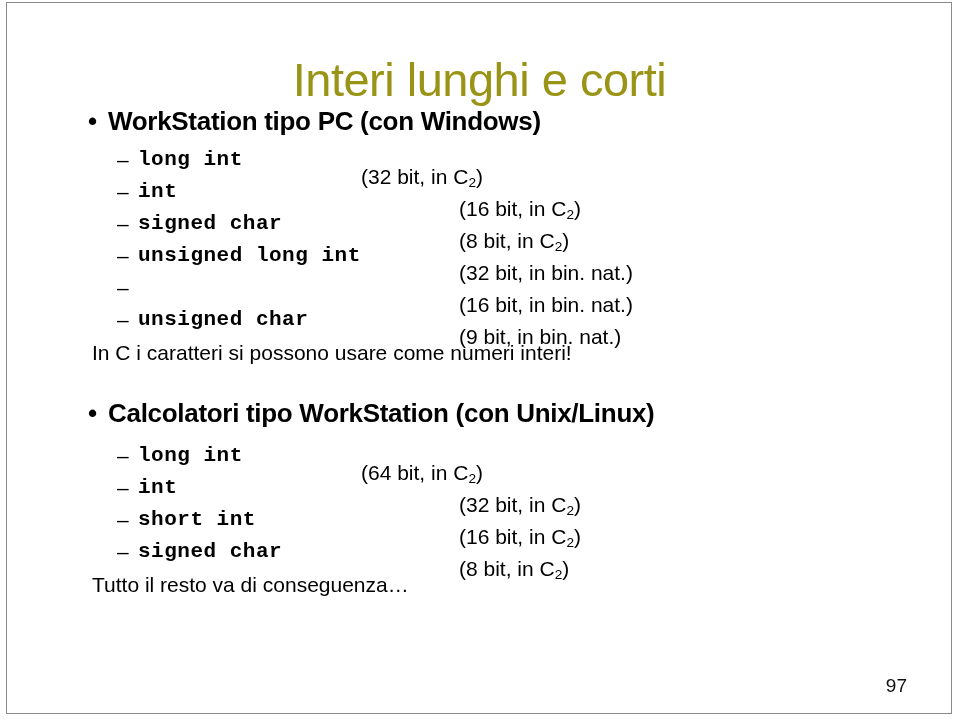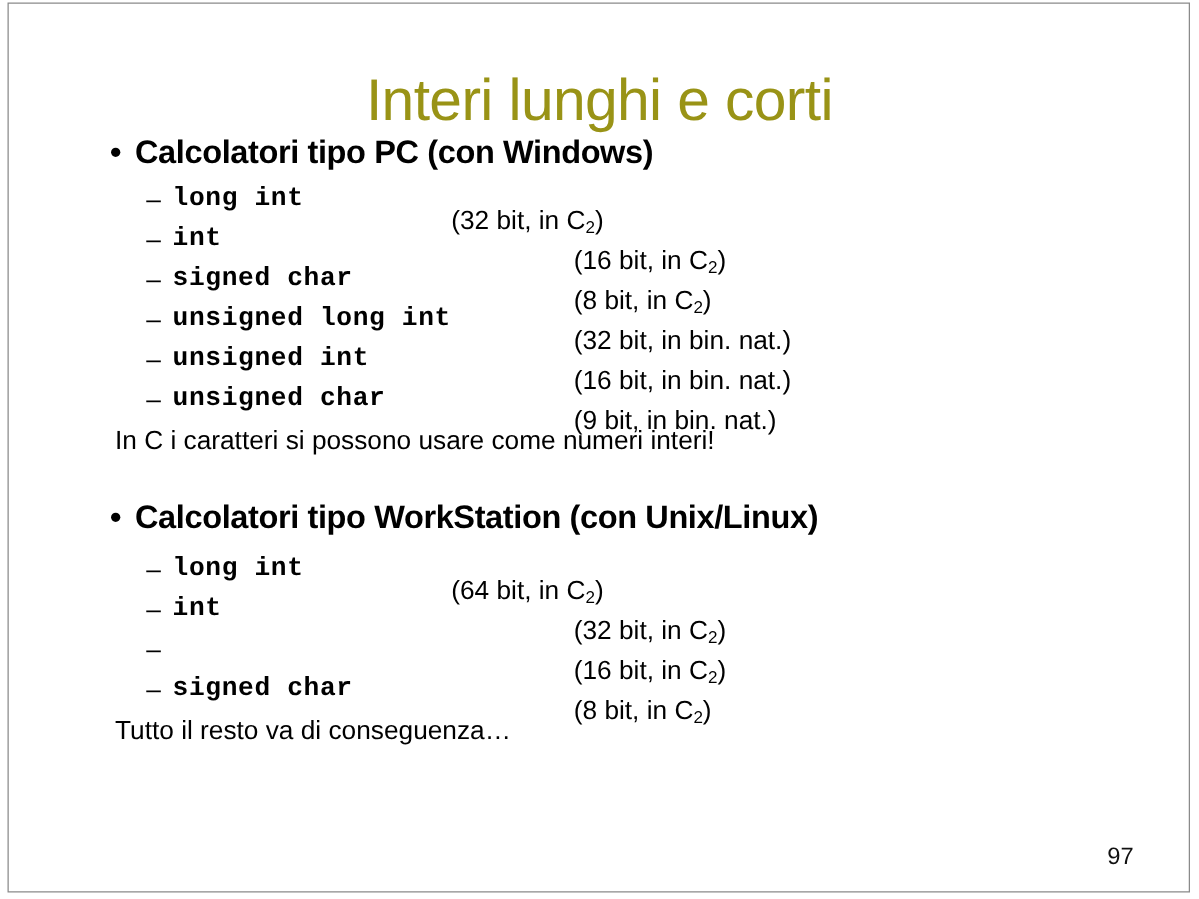--- a/index.html
+++ b/index.html
@@ -148,21 +148,21 @@
 <div id="slide">
 
   <div id="slide-frame"></div>
 
   <h1 id="slide-title">Interi lunghi e corti</h1>
 
   <div id="content">
 
     <div class="lvl1">
       <span class="bullet">•</span>
-      <span>Calcolatori tipo PC (con Windows)</span>
+      <span>WorkStation tipo PC (con Windows)</span>
     </div>
 
     <div class="gap-sm"></div>
 
     <div class="row">
       <span class="dash">–</span>
       <span class="code">long int</span>
       <span class="desc col-a"><span>(32 bit, in C</span><sub>2</sub><span>)</span></span>
     </div>
 
@@ -179,21 +179,20 @@
     </div>
 
     <div class="row">
       <span class="dash">–</span>
       <span class="code">unsigned long int</span>
       <span class="desc col-b"><span>(32 bit, in bin. nat.)</span><sub></sub><span></span></span>
     </div>
 
     <div class="row">
       <span class="dash">–</span>
-      <span class="code">unsigned int</span>
       <span class="desc col-b"><span>(16 bit, in bin. nat.)</span><sub></sub><span></span></span>
     </div>
 
     <div class="row">
       <span class="dash">–</span>
       <span class="code">unsigned char</span>
       <span class="desc col-b"><span>(9 bit, in bin. nat.)</span><sub></sub><span></span></span>
     </div>
 
     <div class="note">In C i caratteri si possono usare come numeri interi!</div>
@@ -214,20 +213,21 @@
     </div>
 
     <div class="row">
       <span class="dash">–</span>
       <span class="code">int</span>
       <span class="desc col-b"><span>(32 bit, in C</span><sub>2</sub><span>)</span></span>
     </div>
 
     <div class="row">
       <span class="dash">–</span>
+      <span class="code">short int</span>
       <span class="desc col-b"><span>(16 bit, in C</span><sub>2</sub><span>)</span></span>
     </div>
 
     <div class="row">
       <span class="dash">–</span>
       <span class="code">signed char</span>
       <span class="desc col-b"><span>(8 bit, in C</span><sub>2</sub><span>)</span></span>
     </div>
 
     <div class="note">Tutto il resto va di conseguenza…</div>

